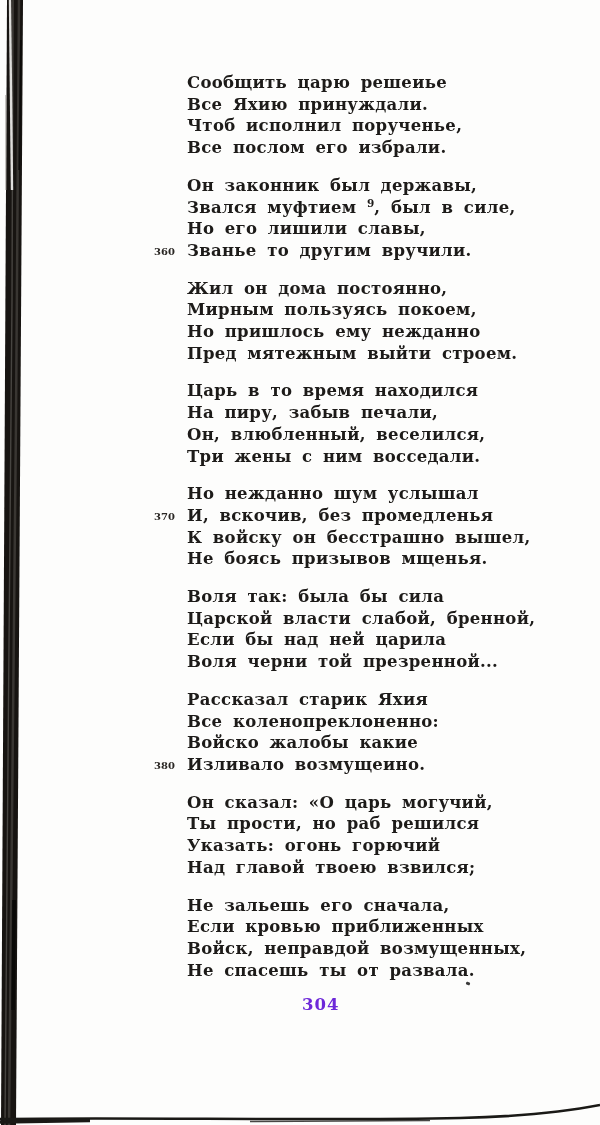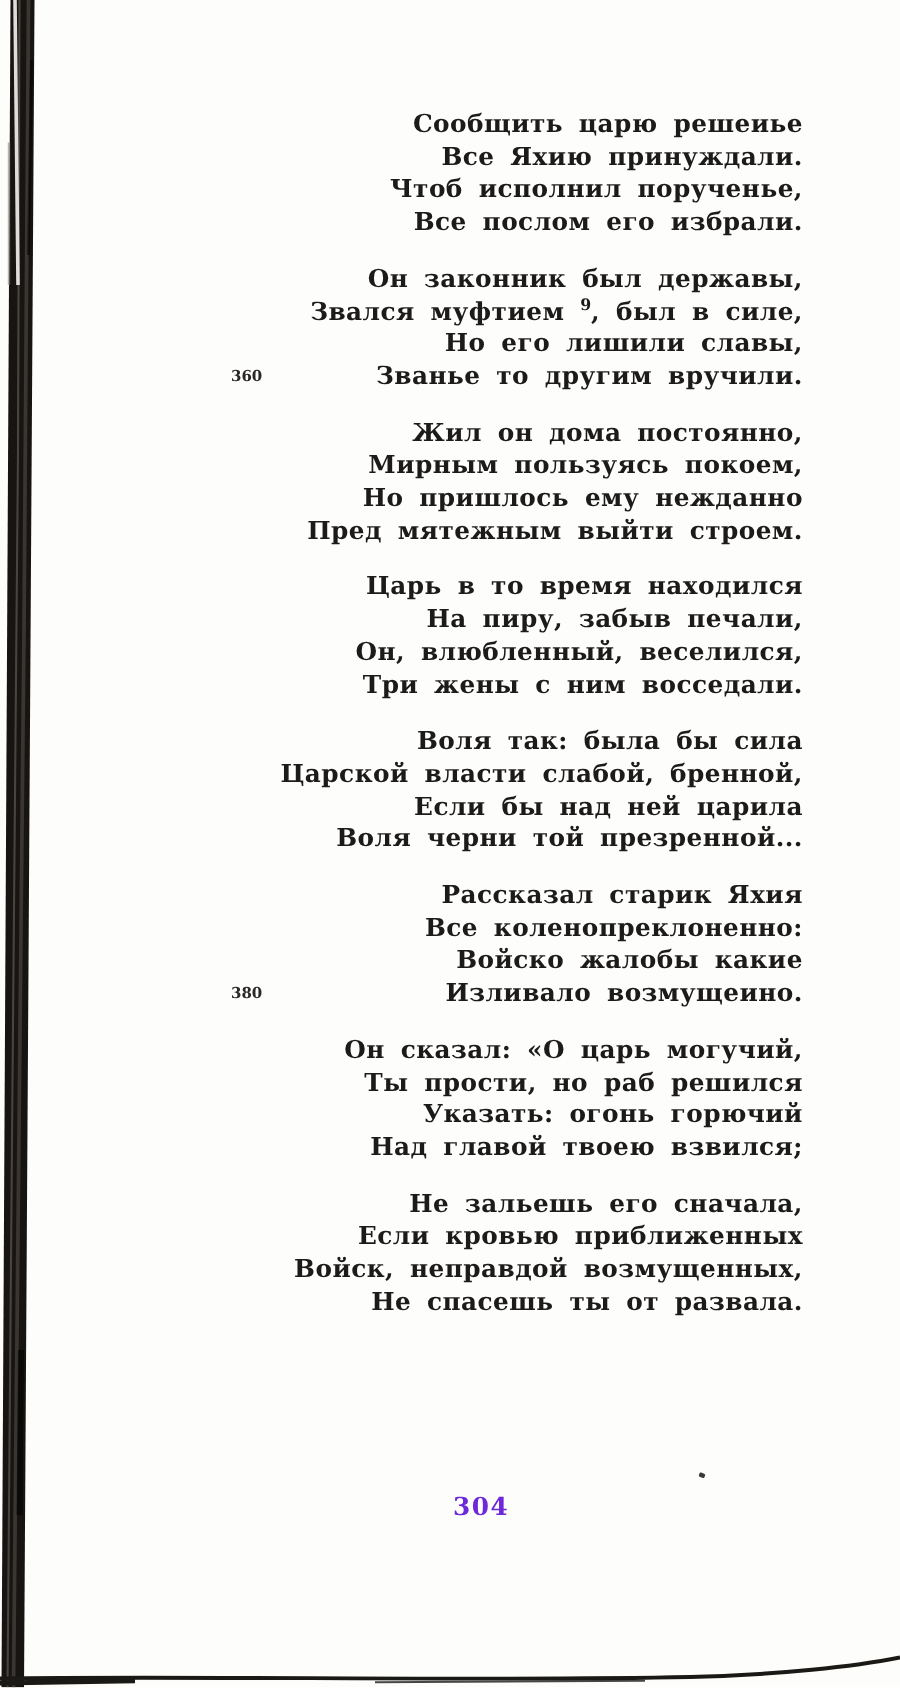--- a/index.html
+++ b/index.html
@@ -7,21 +7,20 @@
     padding: 0;
     background: #ffffff;
   }
   .page {
     position: relative;
     width: 600px;
     height: 1125px;
     background: #fdfdfc;
     overflow: hidden;
     font-family: "DejaVu Serif", serif;
-    text-align: right;
   }
   .scan-artifacts {
     position: absolute;
     left: 0; top: 0;
     width: 600px; height: 1125px;
     pointer-events: none;
   }
   .poem {
     position: absolute;
     left: 187px;
@@ -115,20 +114,26 @@
         <div class="line"><span>Но пришлось ему нежданно</span></div>
         <div class="line"><span>Пред мятежным выйти строем.</span></div>
       </div>
       <div class="stanza">
         <div class="line"><span>Царь в то время находился</span></div>
         <div class="line"><span>На пиру, забыв печали,</span></div>
         <div class="line"><span>Он, влюбленный, веселился,</span></div>
         <div class="line"><span>Три жены с ним восседали.</span></div>
       </div>
       <div class="stanza">
+        <div class="line"><span>Но нежданно шум услышал</span></div>
+        <div class="line"><span class="stanza-num">370</span><span>И, вскочив, без промедленья</span></div>
+        <div class="line"><span>К войску он бесстрашно вышел,</span></div>
+        <div class="line"><span>Не боясь призывов мщенья.</span></div>
+      </div>
+      <div class="stanza">
         <div class="line"><span>Воля так: была бы сила</span></div>
         <div class="line"><span>Царской власти слабой, бренной,</span></div>
         <div class="line"><span>Если бы над ней царила</span></div>
         <div class="line"><span>Воля черни той презренной...</span></div>
       </div>
       <div class="stanza">
         <div class="line"><span>Рассказал старик Яхия</span></div>
         <div class="line"><span>Все коленопреклоненно:</span></div>
         <div class="line"><span>Войско жалобы какие</span></div>
         <div class="line"><span class="stanza-num">380</span><span>Изливало возмущеино.</span></div>

